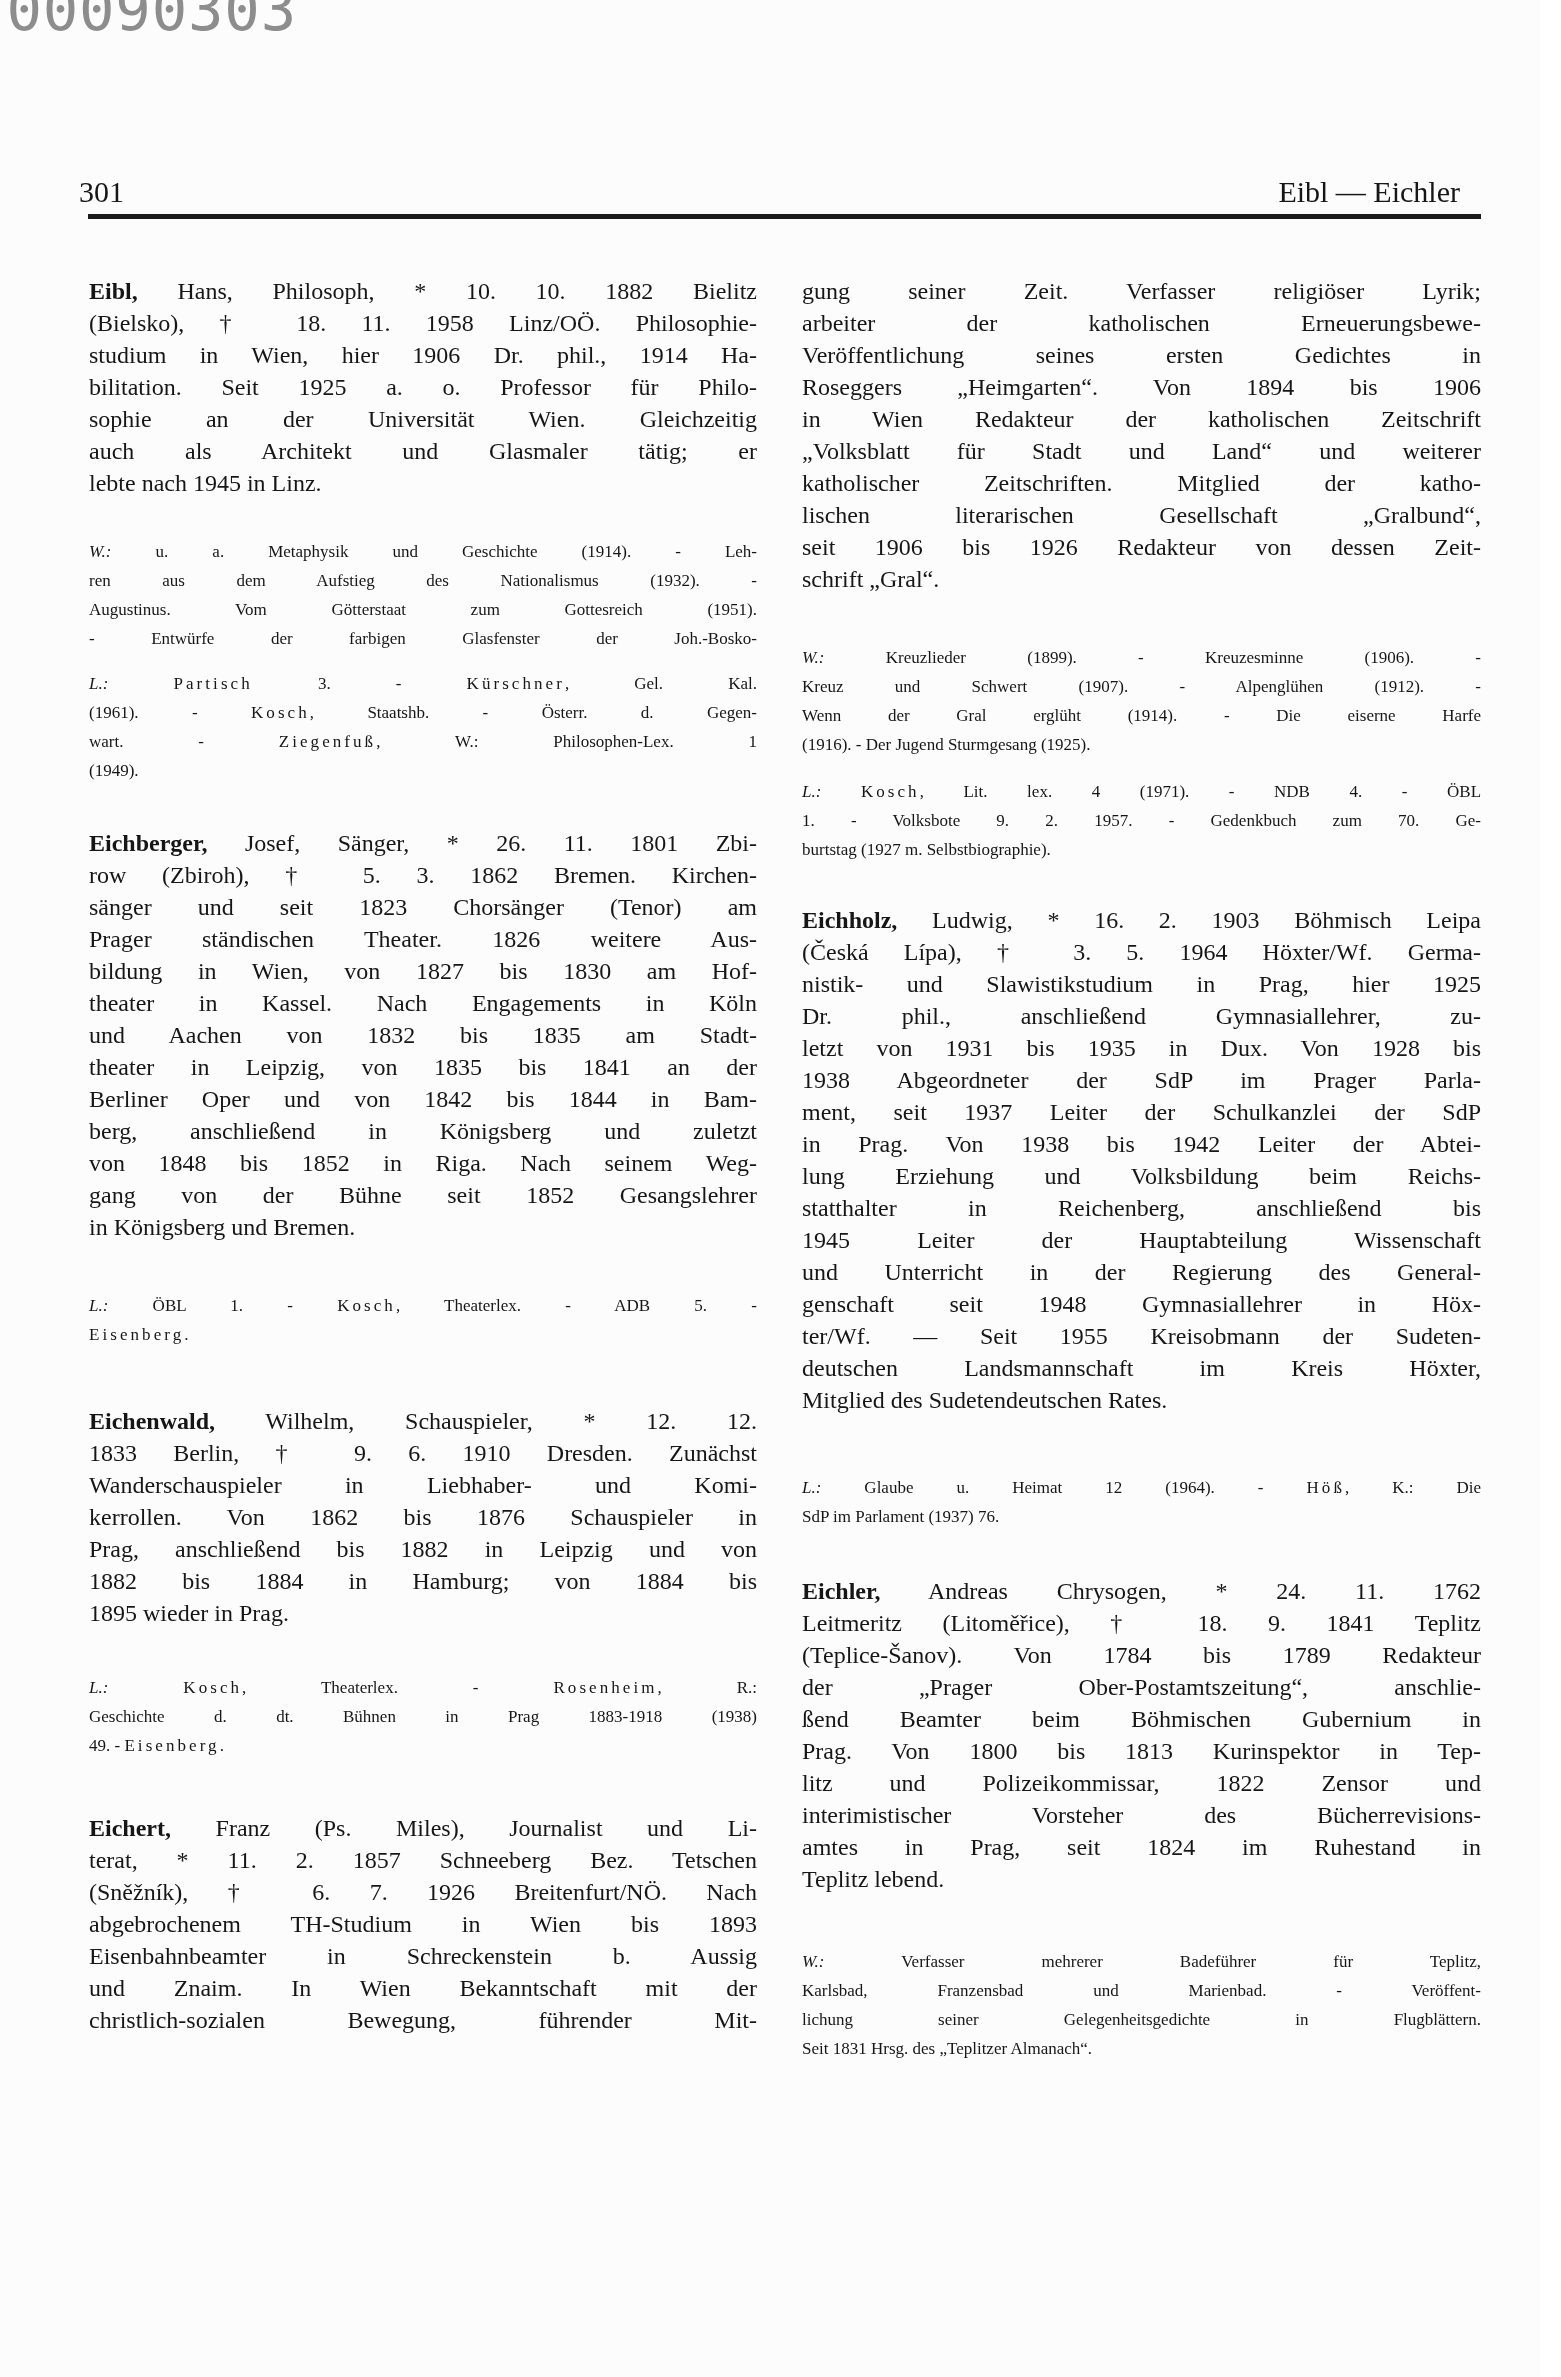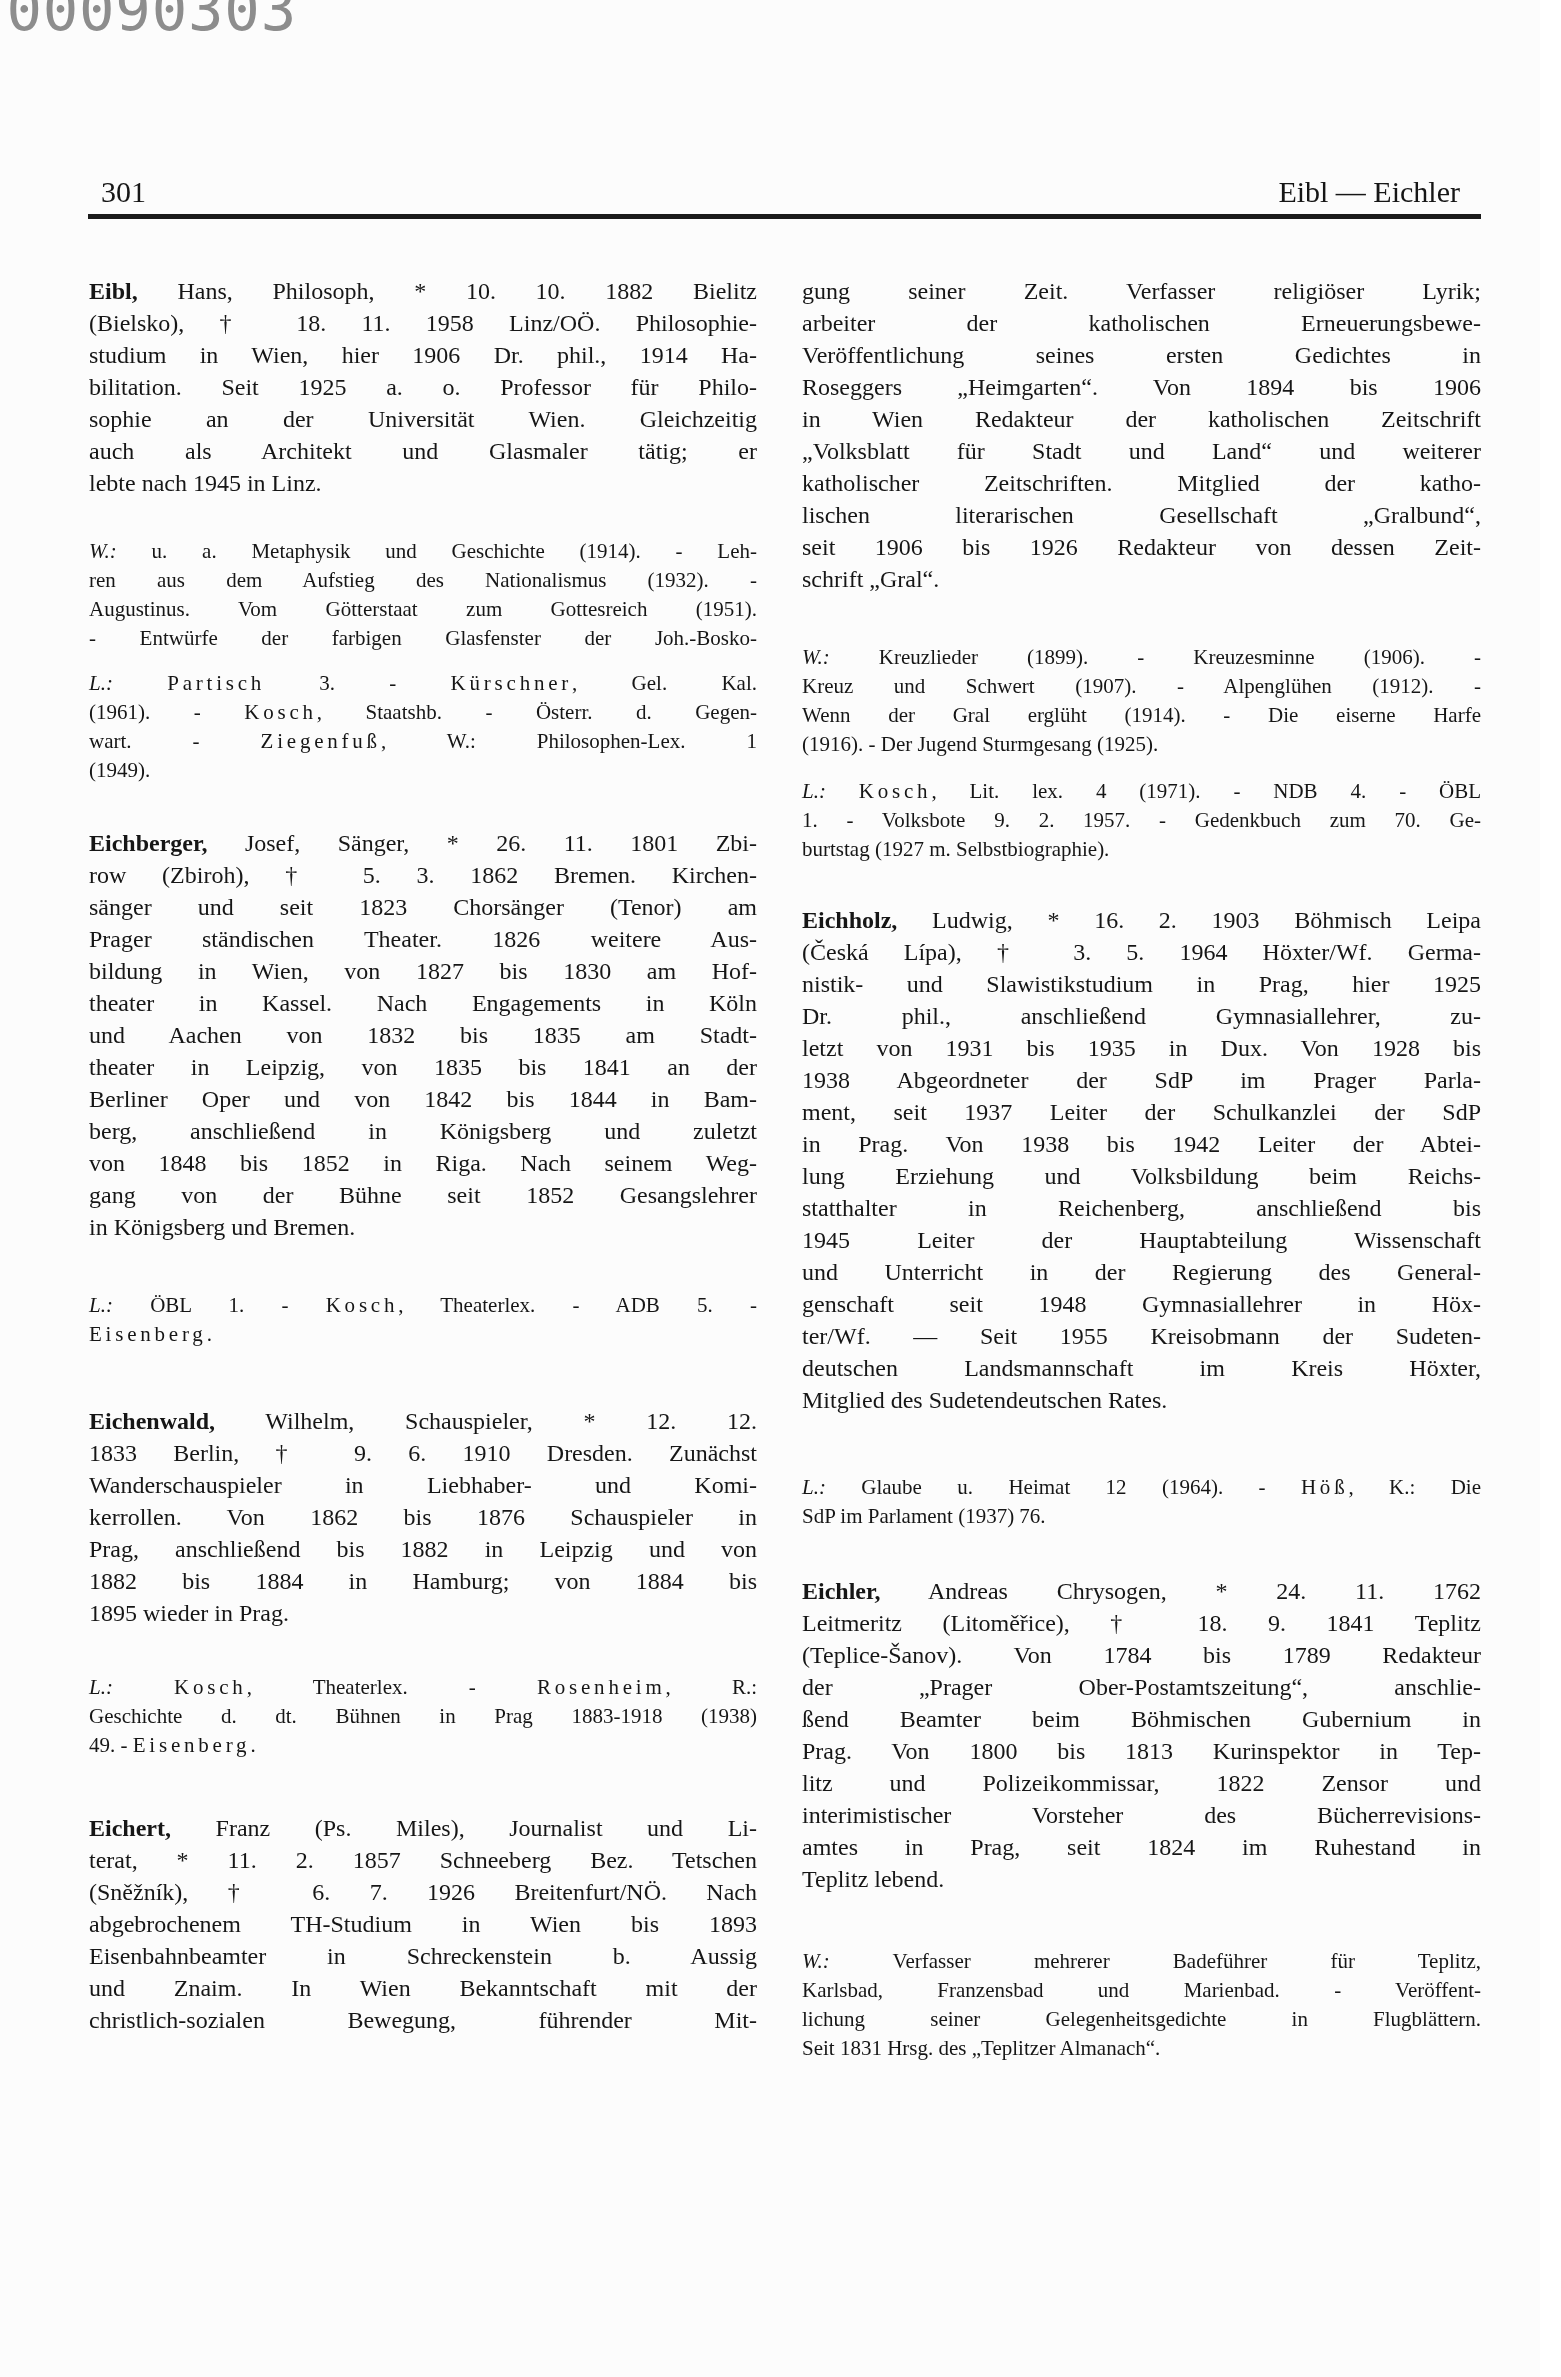--- a/index.html
+++ b/index.html
@@ -16,21 +16,21 @@
     position: absolute;
     left: 6.4px;
     top: -25.5px;
     font-family: "DejaVu Sans Mono", monospace;
     font-size: 59px;
     color: #8d8d8d;
     letter-spacing: 0.8px;
   }
   #page-number {
     position: absolute;
-    left: 101px;
+    left: 79px;
     top: 175px;
     font-size: 30px;
   }
   #running-title {
     position: absolute;
     right: 80px;
     top: 175px;
     font-size: 30px;
   }
   #header-rule {
@@ -42,21 +42,21 @@
     background: #1b1b1b;
   }
   .column {
     position: absolute;
     top: 275px;
   }
   #col-left  { left: 89px;  width: 668px; }
   #col-right { left: 802px; width: 679px; }
   .block { margin: 0; }
   .block.body  { font-size: 24px; line-height: 32px; }
-  .block.small { font-size: 21px; line-height: 29px; }
+  .block.small { font-size: 17px; line-height: 29px; }
   .line { text-align: left; }
   .line.just {
     text-align: justify;
     text-align-last: justify;
     text-justify: inter-word;
   }
   .s-n { }
   .s-b { font-weight: bold; }
   .s-i { font-style: italic; }
   .s-g { letter-spacing: 0.18em; }

